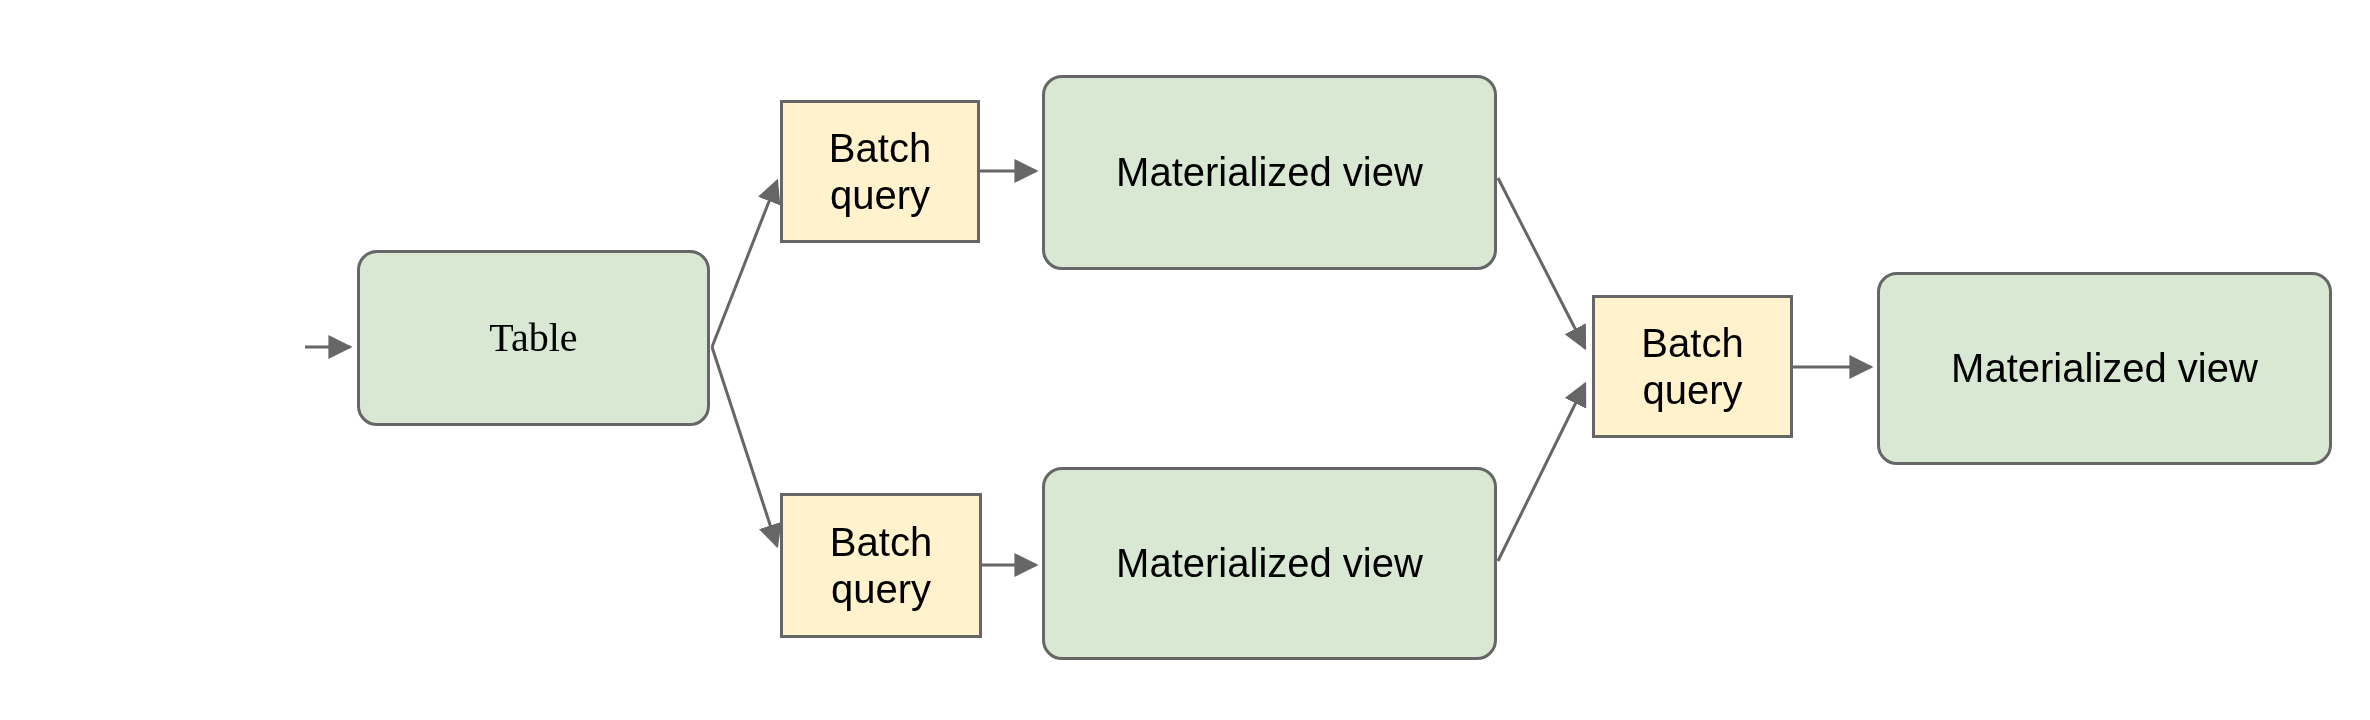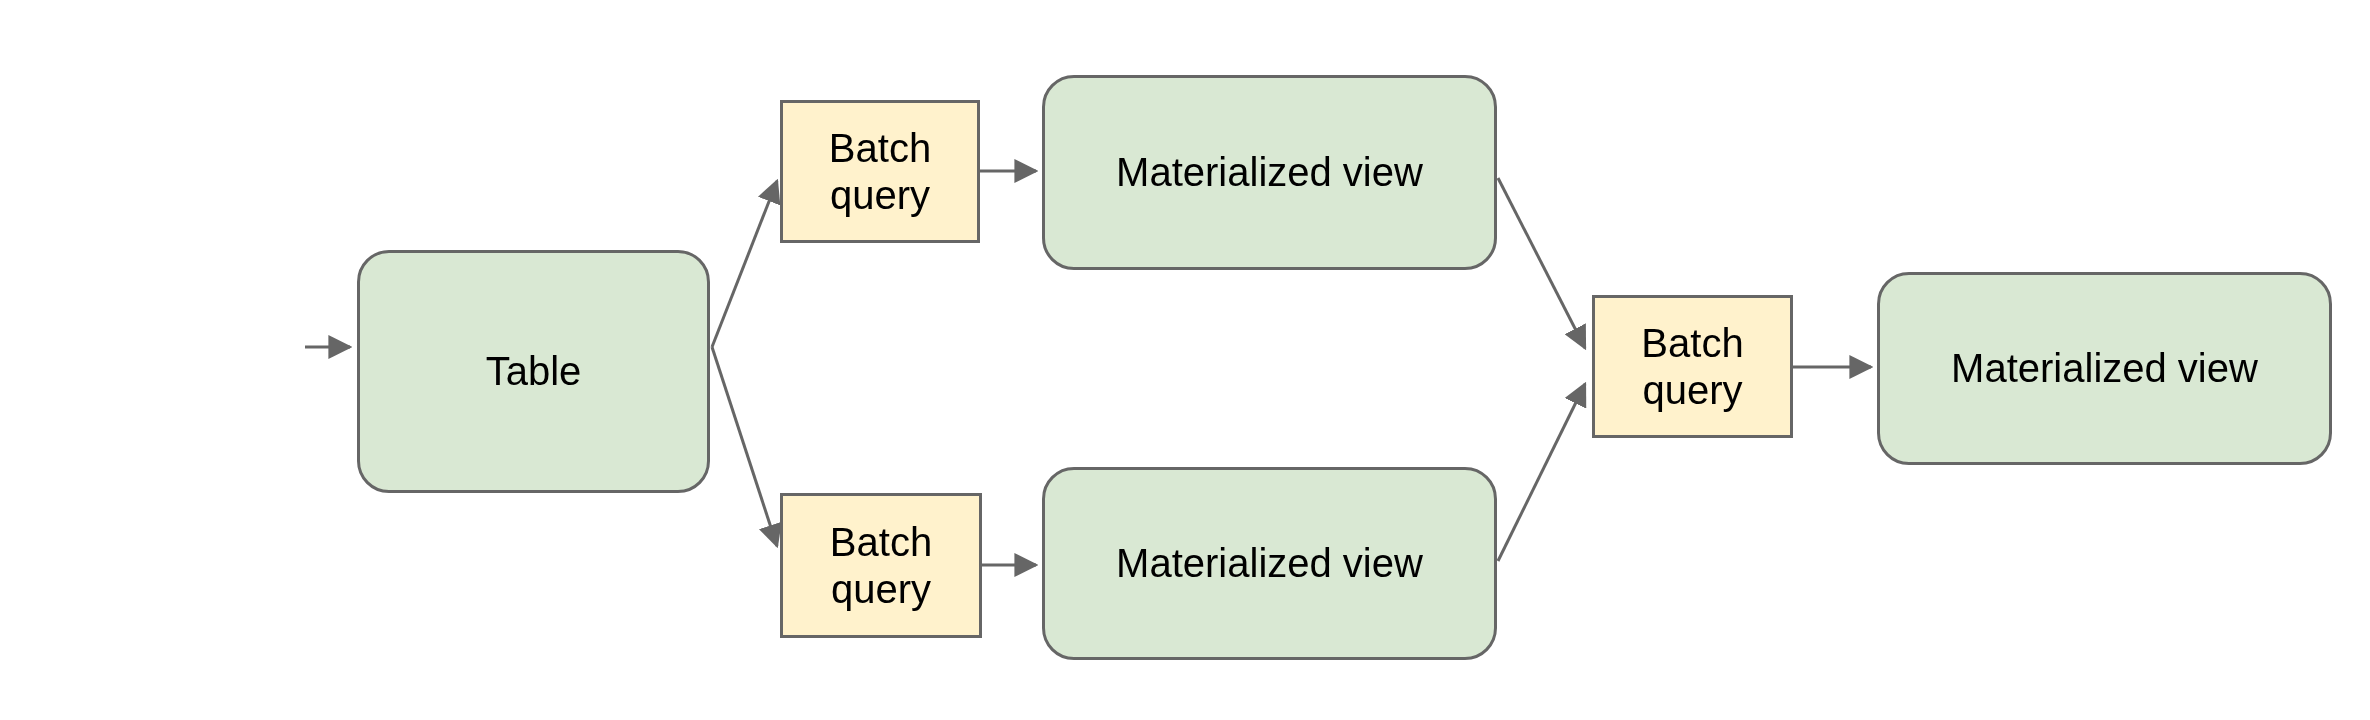--- a/index.html
+++ b/index.html
@@ -55,24 +55,24 @@
     color: var(--text);
     border: 3px solid var(--border);
     padding: 0 4px;
   }
   .node.query {
     background: var(--query-fill);
     justify-content: center;
   }
   .node.dataset {
     background: var(--dataset-fill);
-    border-radius: 32px;
+    border-radius: 20px;
   }
   #n-streaming-query   { left: 32px;   top: 275px; width: 273px; height: 145px; }
-  #n-table             { left: 357px;  top: 250px; width: 353px; height: 243px; }
+  #n-table             { left: 357px;  top: 250px; width: 353px; height: 176px; font-family: Liberation Serif, serif; }
   #n-batch-query-top   { left: 780px;  top: 100px; width: 200px; height: 143px; }
   #n-mat-view-top      { left: 1042px; top: 75px;  width: 455px; height: 195px; }
   #n-batch-query-bottom{ left: 780px;  top: 493px; width: 202px; height: 145px; }
   #n-mat-view-bottom   { left: 1042px; top: 467px; width: 455px; height: 193px; }
   #n-batch-query-right { left: 1592px; top: 295px; width: 201px; height: 143px; }
   #n-mat-view-right    { left: 1877px; top: 272px; width: 455px; height: 193px; }
 </style>
 </head>
 <body>
 

